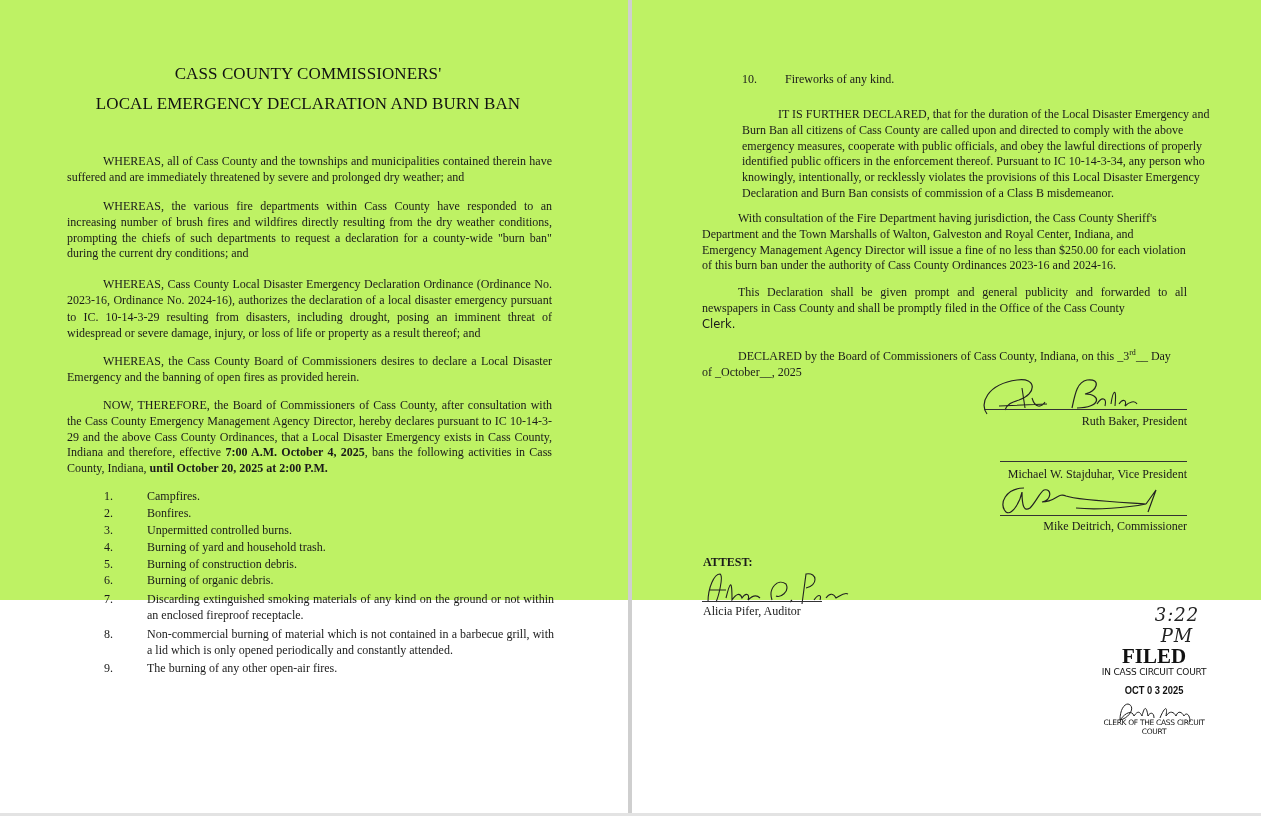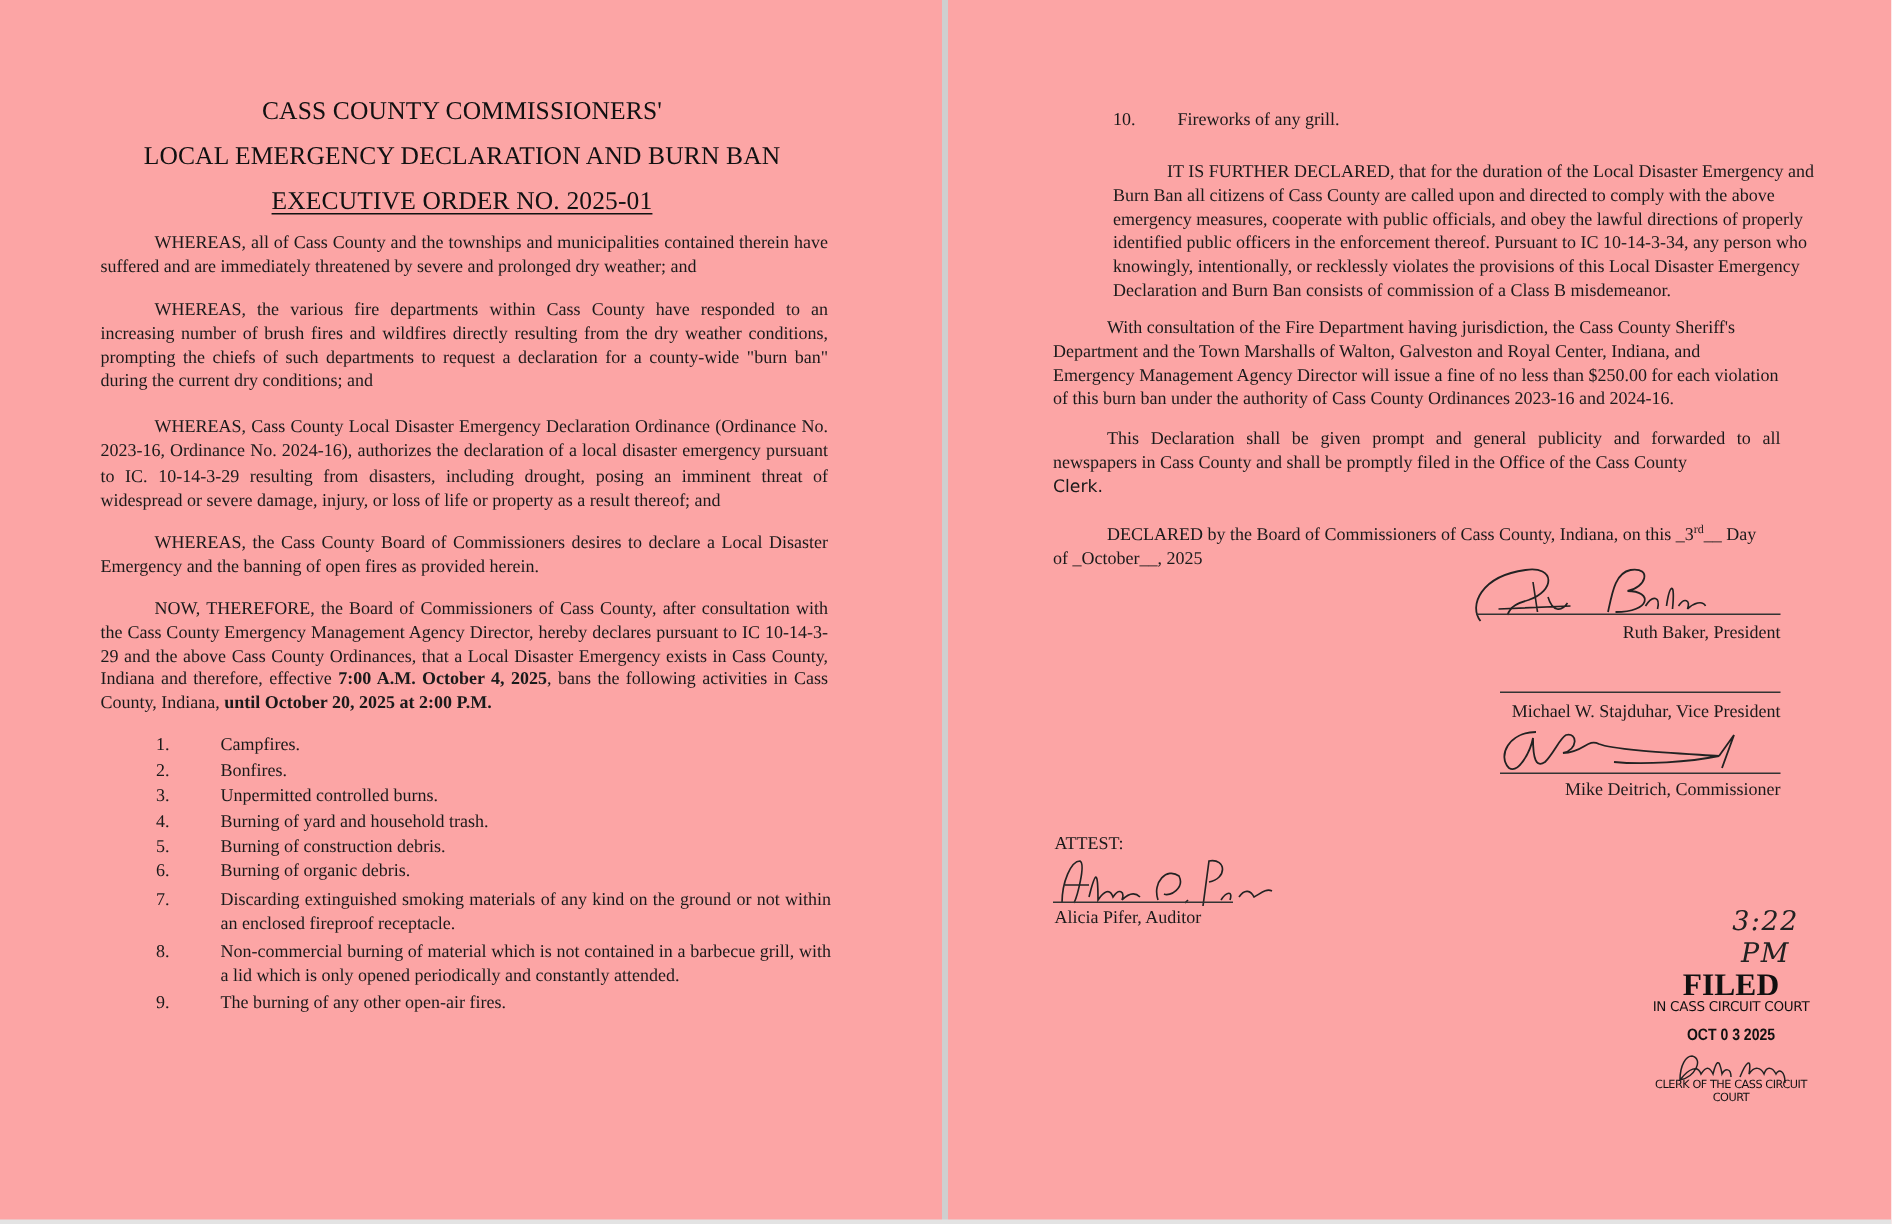--- a/index.html
+++ b/index.html
@@ -4,21 +4,21 @@
 <style>
   html, body { margin: 0; padding: 0; }
   body {
     width: 1261px; height: 816px; overflow: hidden;
     background: #ffffff;
     font-family: "Liberation Serif", serif;
     color: #1a1a1a;
     position: relative;
   }
   .page {
-    position: absolute; top: 0; height: 816px; background: #fca5a5;
+    position: absolute; top: 0; height: 600px; background: #bef264;
   }
   #page-left { left: 0; width: 628px; }
   #page-right { left: 632px; width: 629px; }
   .divider {
     position: absolute; left: 628px; top: 0; width: 4px; height: 816px;
     background: #cfcfcf;
   }
   .bottom-edge {
     position: absolute; left: 0; top: 813px; width: 1261px; height: 3px; background: #e3e3e3;
   }
@@ -46,21 +46,20 @@
   .signature { position: absolute; }
   .stamp { position: absolute; text-align: center; color: #111; }
   .clerk-font { font-family: "DejaVu Sans", sans-serif; }
 </style>
 </head>
 <body>
 
 <div class="page" id="page-left">
   <div class="title" style="top:64px;">CASS COUNTY COMMISSIONERS'</div>
   <div class="title" style="top:94px;">LOCAL EMERGENCY DECLARATION AND BURN BAN</div>
-  <div class="title underline" style="top:124px;"><span>EXECUTIVE ORDER NO. 2025-01</span></div>
 
   <div class="para" style="left:67px; top:199px; width:485px;">
     <span class="indent"></span><span>WHEREAS, the various fire departments within Cass County have responded to an increasing number of brush fires and wildfires directly resulting from the dry weather conditions, prompting the chiefs of such departments to request a declaration for a county-wide "burn ban" during the current dry conditions; and</span>
   </div>
   <div class="para" style="left:67px; top:154px; width:485px;">
     <span class="indent"></span><span>WHEREAS, all of Cass County and the townships and municipalities contained therein have suffered and are immediately threatened by severe and prolonged dry weather; and</span>
   </div>
   <div class="para" style="left:67px; top:276px; width:485px; line-height:16.4px;">
     <span class="indent"></span><span>WHEREAS, Cass County Local Disaster Emergency Declaration Ordinance (Ordinance No. 2023-16, Ordinance No. 2024-16), authorizes the declaration of a local disaster emergency pursuant to IC. 10-14-3-29 resulting from disasters, including drought, posing an imminent threat of widespread or severe damage, injury, or loss of life or property as a result thereof; and</span>
   </div>
@@ -110,21 +109,21 @@
       </li>
   </ul>
 </div>
 
 <div class="divider"></div>
 
 <div class="page" id="page-right">
   <ul class="list" style="left:110px; top:72px; width:450px;">
     <li>
         <span class="num">10.</span>
-        <span class="txt">Fireworks of any grill.</span>
+        <span class="txt">Fireworks of any kind.</span>
       </li>
   </ul>
 
   <div class="para" style="left:86px; top:107px; width:485px; text-align:left;margin-left:24px;">
     <span class="indent"></span><span>IT IS FURTHER DECLARED, that for the duration of the Local Disaster Emergency and Burn Ban all citizens of Cass County are called upon and directed to comply with the above emergency measures, cooperate with public officials, and obey the lawful directions of properly identified public officers in the enforcement thereof. Pursuant to IC 10-14-3-34, any person who knowingly, intentionally, or recklessly violates the provisions of this Local Disaster Emergency Declaration and Burn Ban consists of commission of a Class B misdemeanor.</span>
   </div>
   <div class="para" style="left:70px; top:211px; width:485px; text-align:left;">
     <span class="indent"></span><span>With consultation of the Fire Department having jurisdiction, the Cass County Sheriff's Department and the Town Marshalls of Walton, Galveston and Royal Center, Indiana, and Emergency Management Agency Director will issue a fine of no less than $250.00 for each violation of this burn ban under the authority of Cass County Ordinances 2023-16 and 2024-16.</span>
   </div>
   <div class="para" style="left:70px; top:285px; width:485px;">
@@ -147,21 +146,21 @@
 
   <div class="sig-line" style="left:368px; top:461px; width:187px;"></div>
   <div class="sig-name" style="left:340px; top:467px; width:215px;text-align:right;">Michael W. Stajduhar, Vice President</div>
 
   <svg class="signature" style="left:364px; top:482px;" width="170" height="36" viewBox="0 0 170 36">
     <path d="M28 6 C10 6, 2 22, 10 30 C16 34, 24 20, 26 10 C26 24, 28 30, 34 26 C40 20, 44 10, 48 8 C56 6, 56 18, 46 20 C60 20, 62 10, 70 14 C80 18, 120 20, 150 22 C130 26, 100 28, 80 26 M150 22 L160 8 L152 30" fill="none" stroke="#222" stroke-width="1.2"></path>
   </svg>
   <div class="sig-line" style="left:368px; top:515px; width:187px;"></div>
   <div class="sig-name" style="left:340px; top:519px; width:215px;">Mike Deitrich, Commissioner</div>
 
-  <div class="para" style="left:71px; top:555px; width:120px;">ATTEST:</div>
+  <div class="para" style="left:71px; top:555px; width:120px;font-weight:bold;">ATTEST:</div>
 
   <svg class="signature" style="left:70px; top:568px;" width="150" height="40" viewBox="0 0 150 40">
     <path d="M6 34 C6 20, 12 6, 18 6 C22 8, 16 30, 14 34 M8 22 L24 22 M24 30 C28 14, 30 10, 30 32 C34 26, 38 24, 40 30 C44 24, 48 26, 46 32 C50 28, 54 26, 58 30 M70 32 C66 20, 76 10, 84 16 C88 24, 78 30, 74 28 M88 34 L90 32 M100 36 L104 6 C116 4, 116 18, 104 20 M112 32 C116 26, 120 26, 118 32 M124 30 C128 24, 132 26, 134 30 C138 28, 142 24, 146 26" fill="none" stroke="#222" stroke-width="1.1"></path>
   </svg>
   <div class="sig-line" style="left:70px; top:601px; width:120px;"></div>
   <div class="para" style="left:71px; top:604px; width:140px; text-align:left;">Alicia Pifer, Auditor</div>
 
   <div class="stamp" style="left:462px; top:604px; width:120px;">
     <div style="font-family:'DejaVu Serif', serif; font-style:italic; font-size:18px; color:#222; margin-left:46px; letter-spacing:1px;">3:22 PM</div>
     <div style="font-family:'Liberation Serif', serif; font-weight:bold; font-size:21px; line-height:20px; margin-top:0px;">FILED</div>

